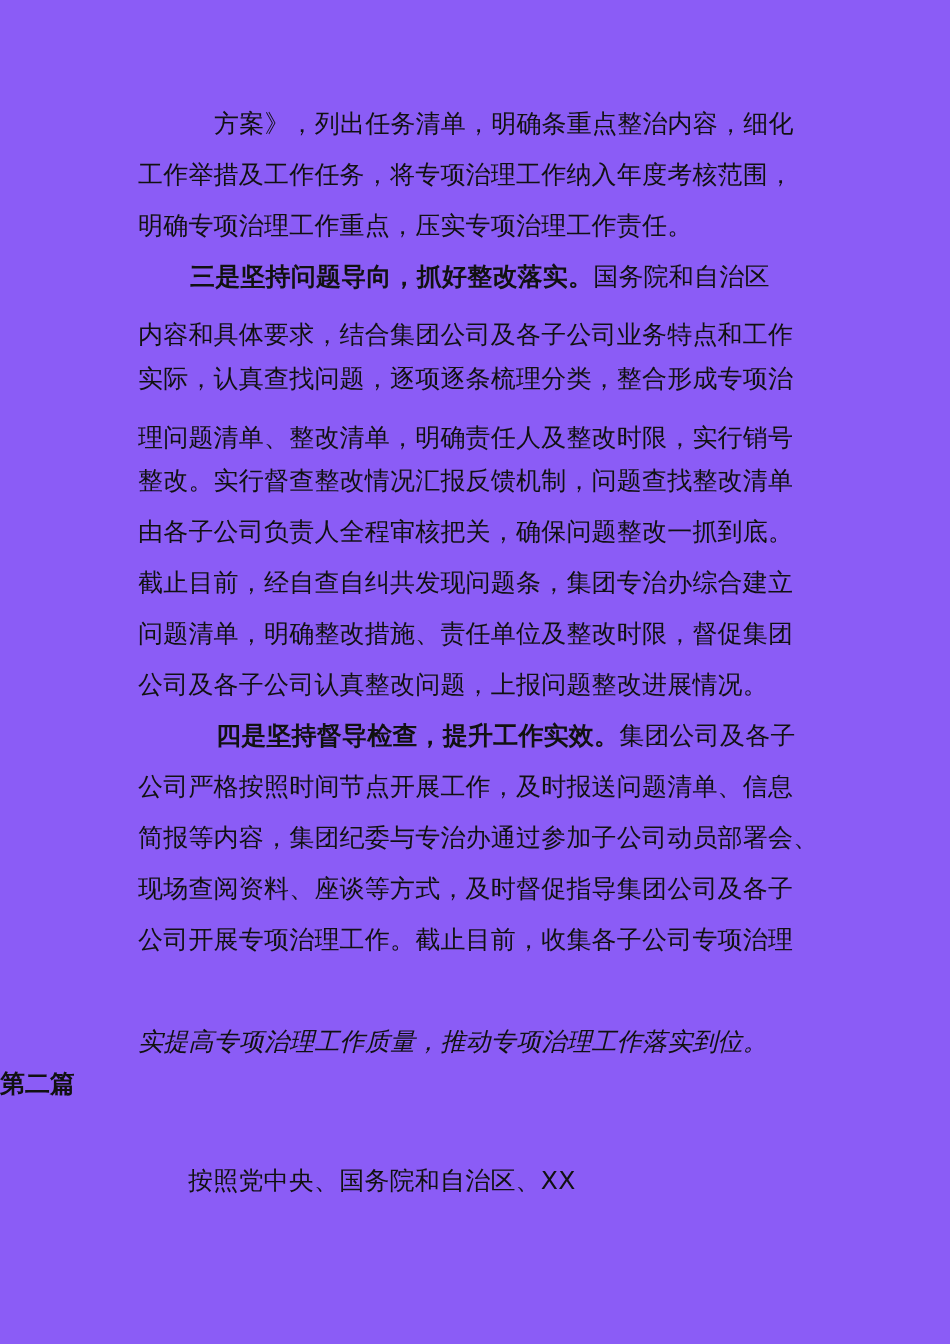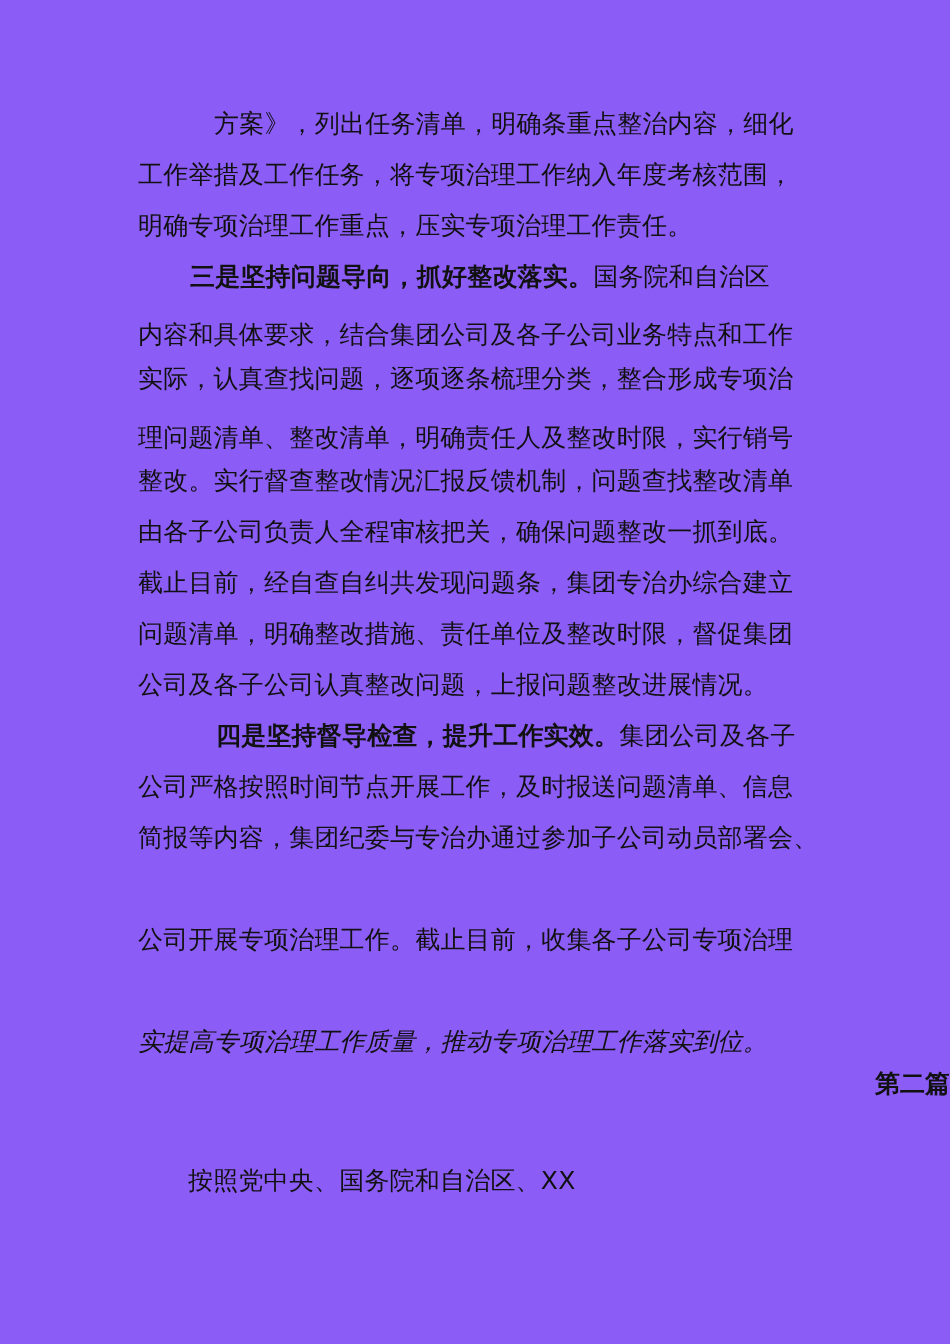--- a/index.html
+++ b/index.html
@@ -37,21 +37,21 @@
     .indent-bold { left: 190px; }
     .indent-bold2 { left: 216px; }
     .indent-final { left: 188px; }
     .bold {
       font-weight: bold;
     }
     .heading {
       position: absolute;
       left: 0;
       width: 950px;
-      text-align: right;
+      text-align: left;
       font-size: 25px;
       font-weight: bold;
       line-height: 40px;
     }
   </style>
 </head>
 <body>
 
 <div class="page">
 
@@ -69,20 +69,21 @@
   <div class="line" style="top:512px;">由各子公司负责人全程审核把关，确保问题整改一抓到底。</div>
   <div class="line" style="top:563px;">截止目前，经自查自纠共发现问题条，集团专治办综合建立</div>
   <div class="line" style="top:614px;">问题清单，明确整改措施、责任单位及整改时限，督促集团</div>
   <div class="line" style="top:665px;">公司及各子公司认真整改问题，上报问题整改进展情况。</div>
 
   <div class="line indent-bold2" style="top:716px;">
     <span class="bold">四是坚持督导检查，提升工作实效。</span><span>集团公司及各子</span>
   </div>
   <div class="line" style="top:767px;">公司严格按照时间节点开展工作，及时报送问题清单、信息</div>
   <div class="line" style="top:818px;">简报等内容，集团纪委与专治办通过参加子公司动员部署会、</div>
+  <div class="line" style="top:869px;">现场查阅资料、座谈等方式，及时督促指导集团公司及各子</div>
   <div class="line" style="top:920px;">公司开展专项治理工作。截止目前，收集各子公司专项治理</div>
   <div class="line" style="top:1022px;font-style:italic;">实提高专项治理工作质量，推动专项治理工作落实到位。</div>
 
   <div class="heading" style="top:1064px;">第二篇</div>
 
   <div class="line indent-final" style="top:1161px;">按照党中央、国务院和自治区、XX</div>
 
 </div>
 
 </body></html>

